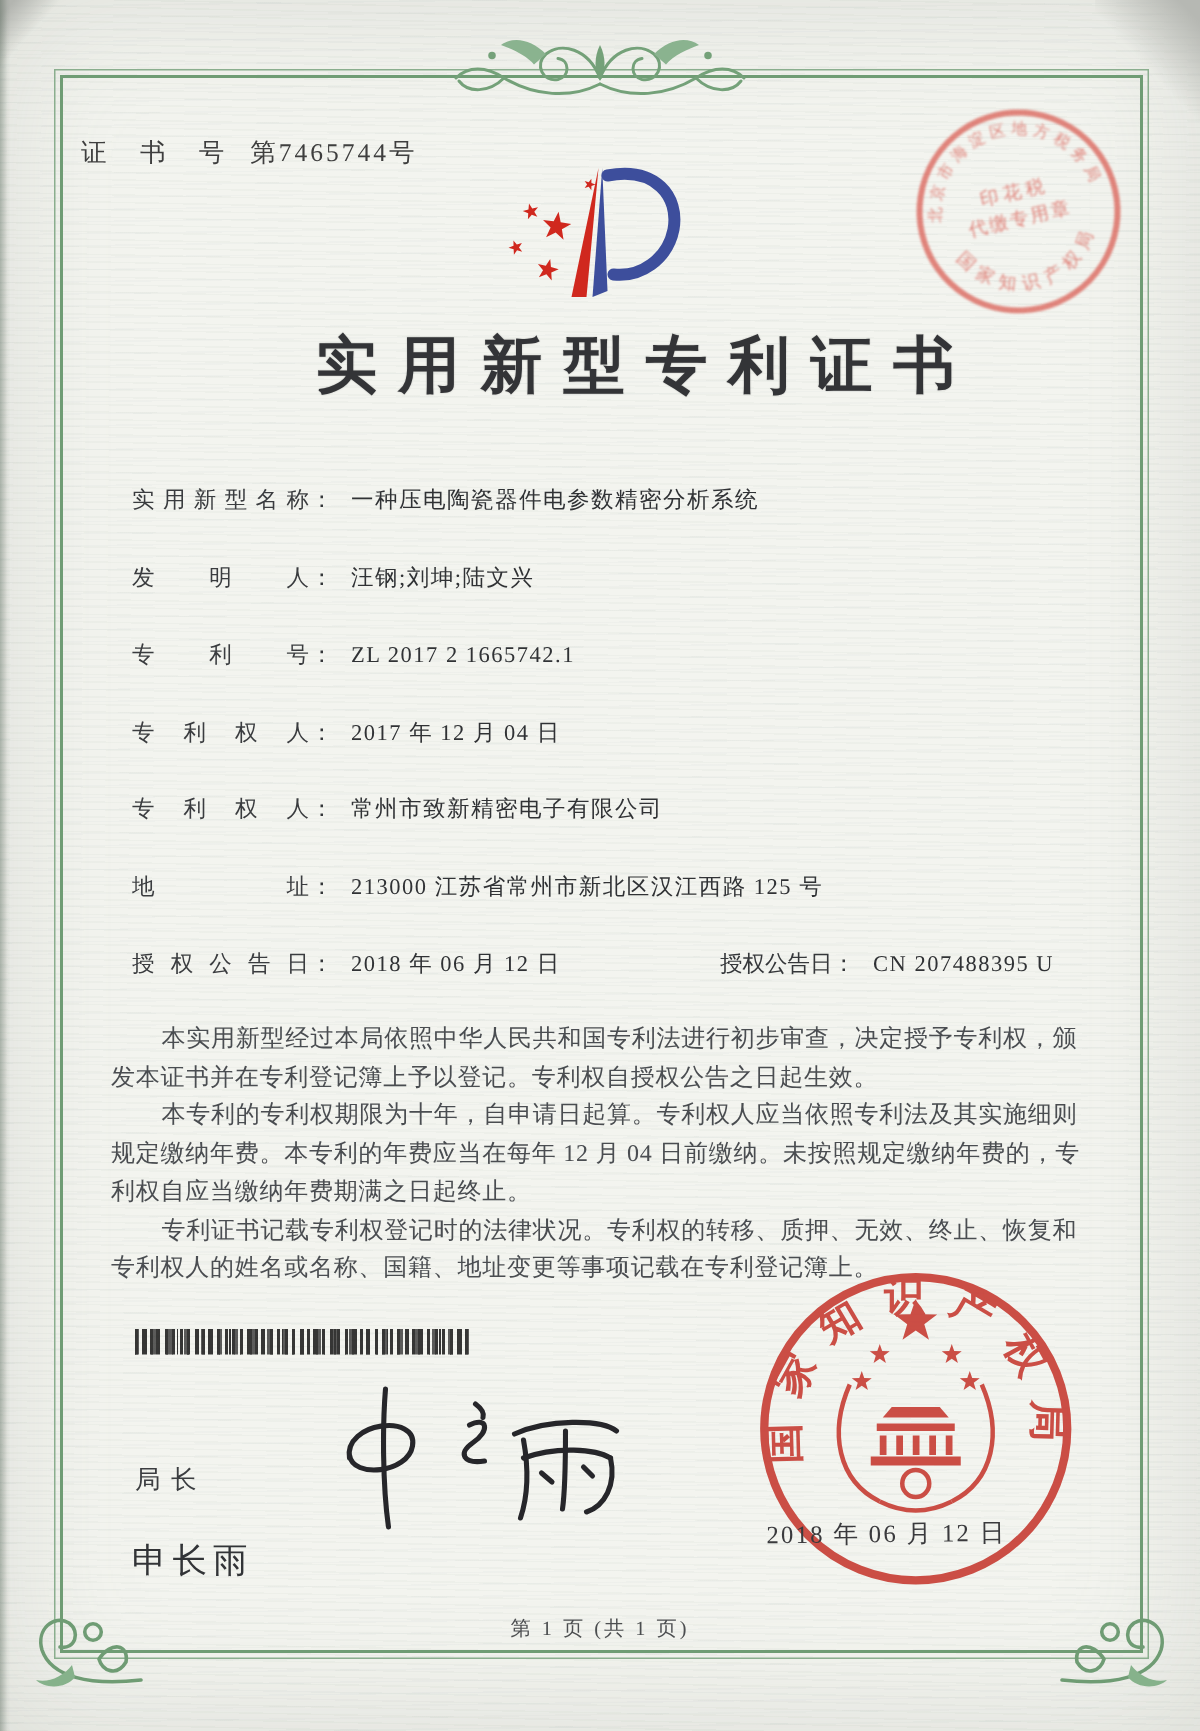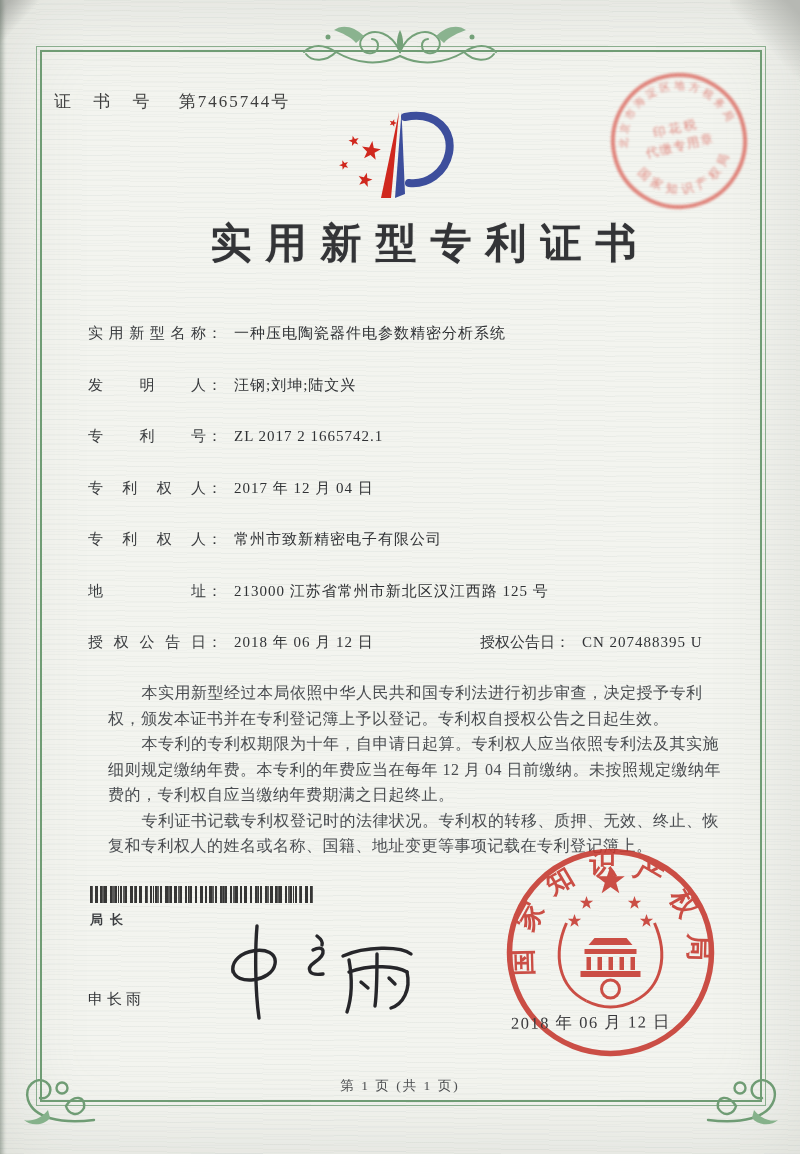--- a/index.html
+++ b/index.html
@@ -23,46 +23,46 @@
     background:linear-gradient(132deg, #b3b5b0 10%, transparent 42%); }
   .scan-corner-tr { position:absolute; right:0; top:0; width:70px; height:110px;
     background:linear-gradient(227deg, #b6b8b3 8%, transparent 45%); }
   
   .frame-outer { position:absolute; left:36px; top:46px; right:34px; bottom:48px;
     border:1px solid #8aae8e; }
   .frame-inner { position:absolute; inset:3px; border:2px solid #6f9c74; }
   
   .cert-no { position:absolute; left:54px; top:90px; font-size:17px; color:#3e3e3e; }
   .cert-no .pre { letter-spacing:9px; }
-  .cert-no .num { margin-left:16px; letter-spacing:2px; }
+  .cert-no .num { margin-left:4px; letter-spacing:2px; }
   .logo { position:absolute; left:50%; top:110px; transform:translateX(-50%); }
   .doc-title { position:absolute; top:216px; width:100%; text-align:center;
     font-size:41px; letter-spacing:14px; text-indent:14px; color:#333437; font-weight:600;
     text-shadow:0 0 1px rgba(40,40,40,0.35);padding-left:47px; }
   
   .fields { position:absolute; left:88px; top:324px; right:70px; font-size:15px; color:#35373a; }
   .frow { position:relative; height:51.5px; white-space:nowrap; }
   .flabel { display:inline-block; width:118px; text-align:justify; text-align-last:justify; color:#3a3c3f; }
   .fcolon { margin-left:1px; }
   .fvalue { margin-left:12px; letter-spacing:1px; color:#303235; }
   .grant-no { position:absolute; left:392px; top:0; }
   
   .body-text { position:absolute; left:74px; top:680px; width:656px;
     font-size:16px; line-height:25.5px; color:#4a4d51; letter-spacing:0.5px; }
-  .body-text p { text-indent:2.1em;margin-left:34px; }
+  .body-text p { text-indent:2.1em; }
   
   .barcode { position:absolute; left:90px; top:886px; width:224px; height:17px; opacity:.88;
     background:
       repeating-linear-gradient(90deg, #1c1c1c 0 2px, transparent 2px 5px),
       repeating-linear-gradient(90deg, #1c1c1c 0 1px, transparent 1px 7px),
       repeating-linear-gradient(90deg, rgba(28,28,28,.8) 0 3px, transparent 3px 11px);
   }
   
-  .director-title { position:absolute; left:90px; top:911px; font-size:13px; letter-spacing:7px; color:#3b3d40;font-weight:bold; }
-  .director-name  { position:absolute; left:88px; top:990px; font-size:15px; letter-spacing:4px; color:#323437; }
+  .director-title { position:absolute; left:90px; top:975px; font-size:17px; letter-spacing:7px; color:#3b3d40; }
+  .director-name  { position:absolute; left:88px; top:1025px; font-size:23px; letter-spacing:4px; color:#323437; }
   .signature { position:absolute; left:205px; top:920px; }
   
   .seal { position:absolute; left:503px; top:845px; filter:blur(0.4px); }
   .seal-date { position:absolute; left:506px; top:1012px; width:170px; text-align:center;
     font-size:16.5px; letter-spacing:1.5px; color:#3a3a3d; transform:rotate(-0.6deg); }
   
   .stamp { position:absolute; left:594px; top:56px; transform:rotate(-13deg);
     opacity:.72; filter:blur(0.8px); }
   
   .footer { position:absolute; top:1077px; width:100%; text-align:center;

